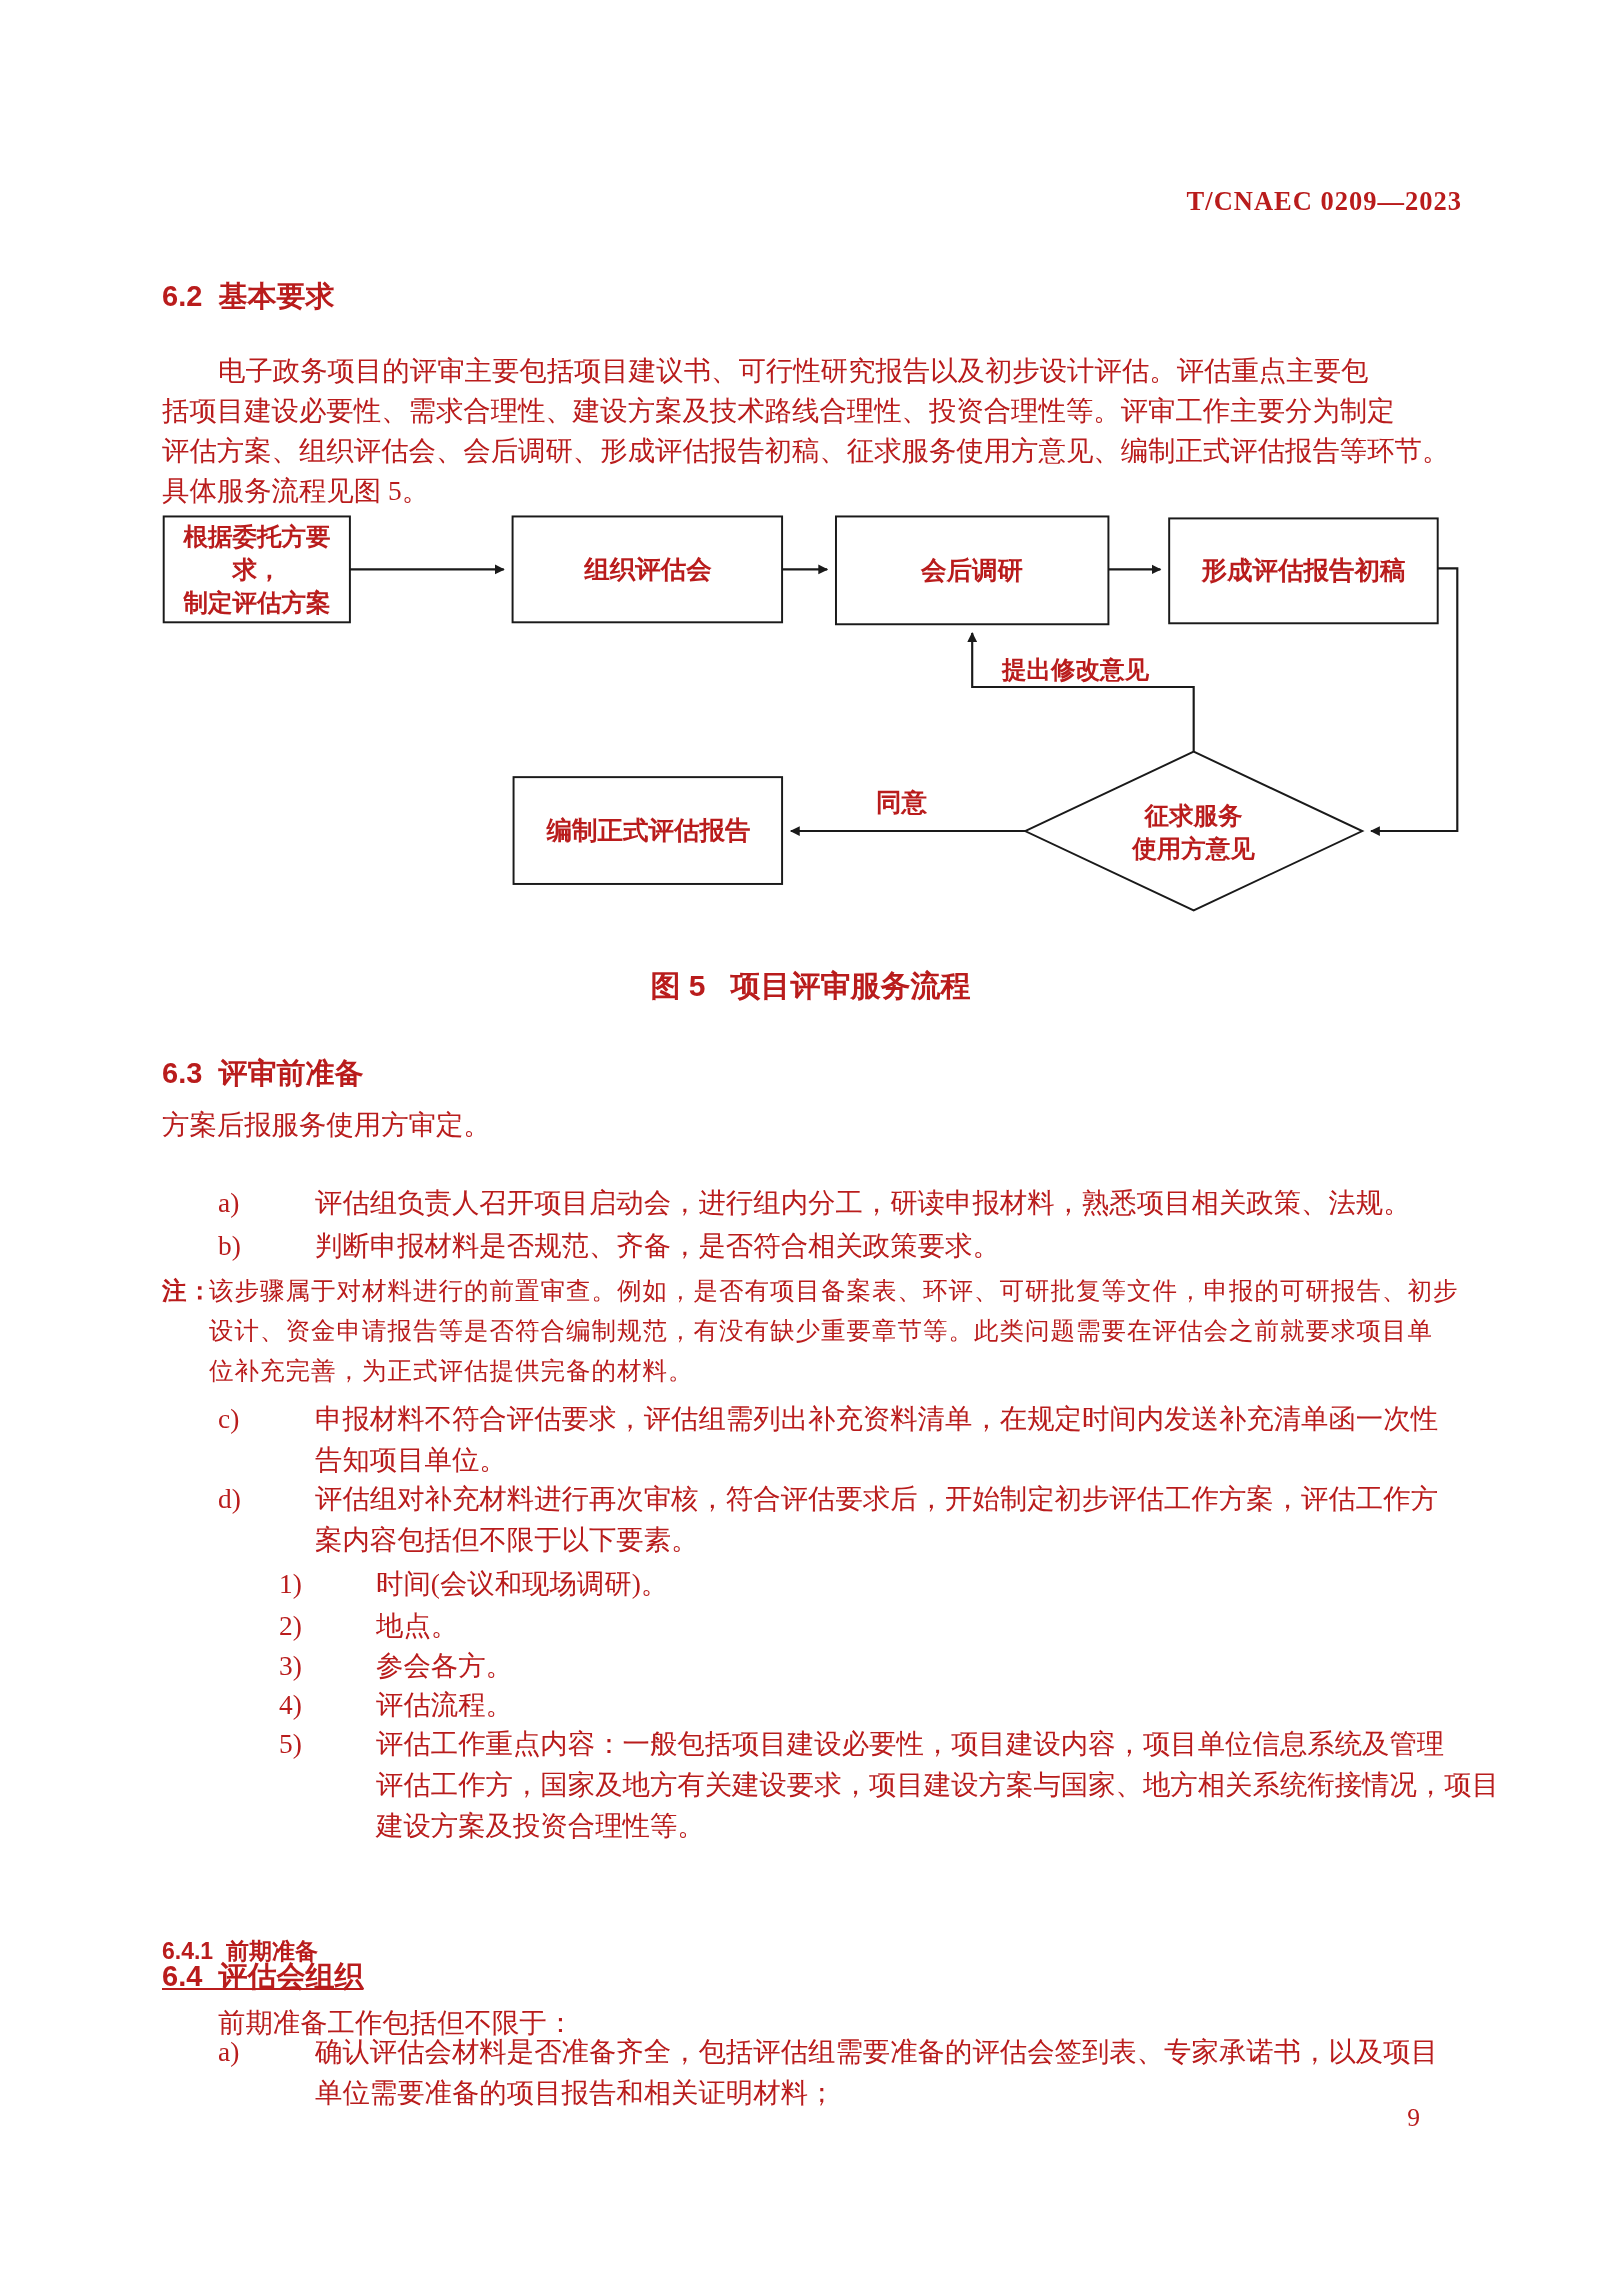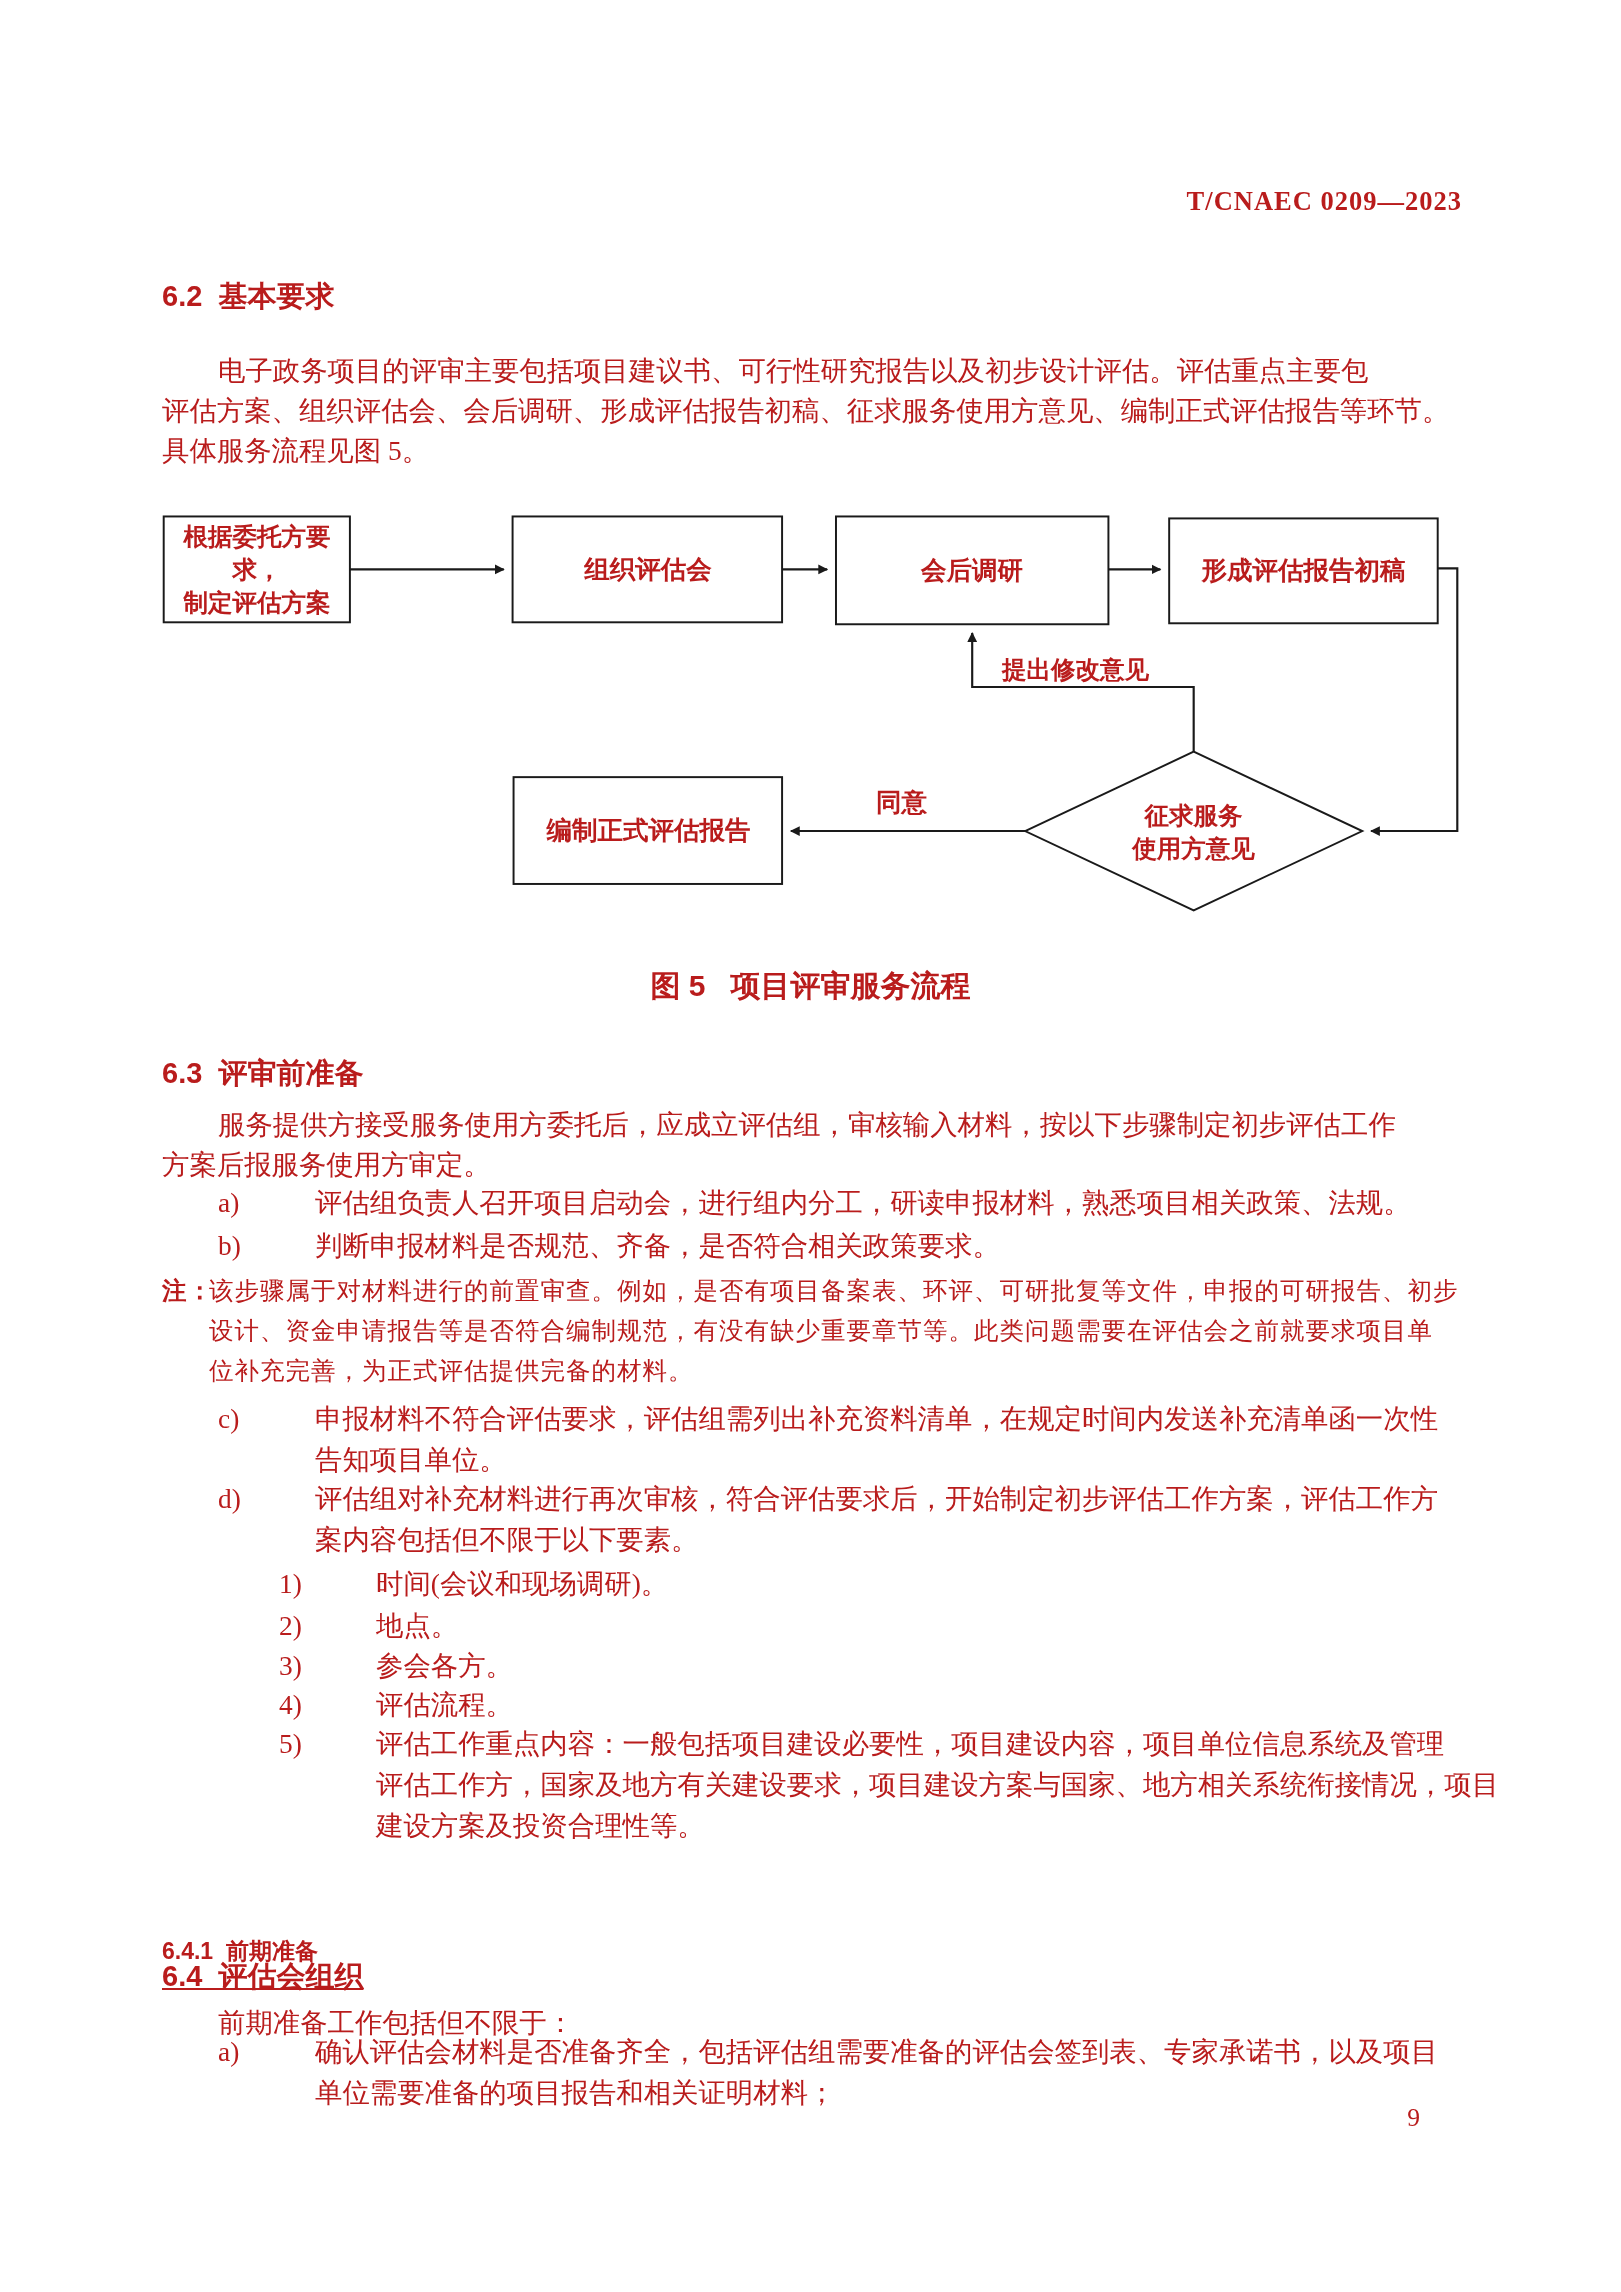--- a/index.html
+++ b/index.html
@@ -63,20 +63,21 @@
 <body>
 
 <div class="page">
 
   <div class="abs doc-number">T/CNAEC 0209—2023</div>
 
   <div class="abs h-main" style="top:278px;">6.2  基本要求</div>
 
   <div class="abs para" style="top:351px;">
     <div class="line indent">电子政务项目的评审主要包括项目建议书、可行性研究报告以及初步设计评估。评估重点主要包</div>
+    <div class="line">括项目建设必要性、需求合理性、建设方案及技术路线合理性、投资合理性等。评审工作主要分为制定</div>
     <div class="line">评估方案、组织评估会、会后调研、形成评估报告初稿、征求服务使用方意见、编制正式评估报告等环节。</div>
     <div class="line">具体服务流程见图 5。</div>
   </div>
 
   <div class="abs figure-area">
     <svg width="1621" height="490" viewBox="0 0 1654 500">
       <defs>
         <marker id="arr" markerWidth="12" markerHeight="12" refX="9" refY="5" orient="auto" markerUnits="userSpaceOnUse">
           <path d="M0,0 L10,5 L0,10 z" fill="#1a1a1a"></path>
         </marker>
@@ -107,21 +108,20 @@
 使用方意见</div>
     <div class="fc-edge-label" style="left:992px;top:165px;width:167px;">提出修改意见</div>
     <div class="fc-edge-label" style="left:838px;top:298px;width:127px;font-size:25.5px;">同意</div>
   </div>
 
   <div class="abs caption">图 5   项目评审服务流程</div>
 
   <div class="abs h-main" style="top:1055px;">6.3  评审前准备</div>
 
   <div class="abs para" style="top:1105px;">
-    <div class="line indent">服务提供方接受服务使用方委托后，应成立评估组，审核输入材料，按以下步骤制定初步评估工作</div>
     <div class="line">方案后报服务使用方审定。</div>
   </div>
 
   <div class="abs list-item lv1" style="top:1183px;">
     <span class="marker">a)</span>
     <div class="itext">
       <div class="line">评估组负责人召开项目启动会，进行组内分工，研读申报材料，熟悉项目相关政策、法规。</div>
     </div>
   </div>
 

